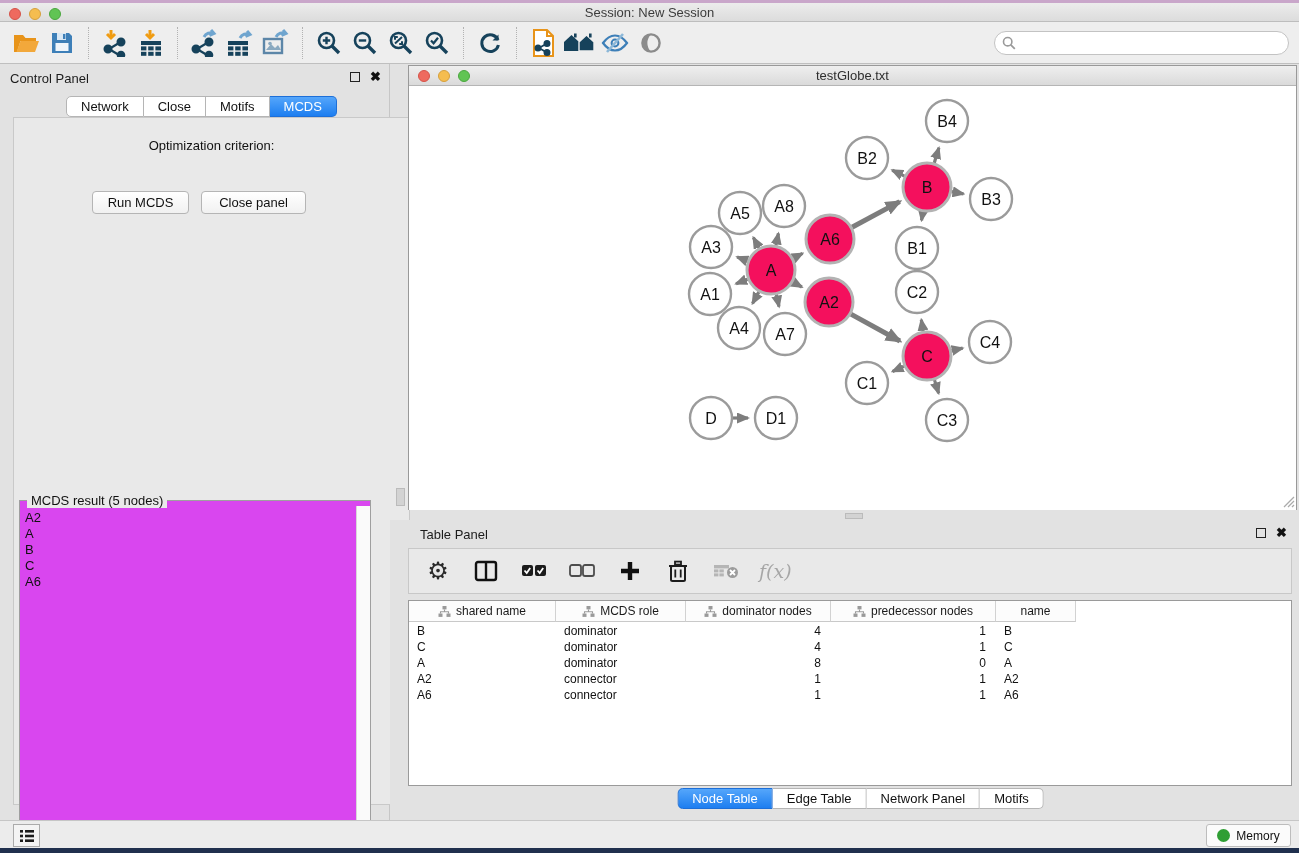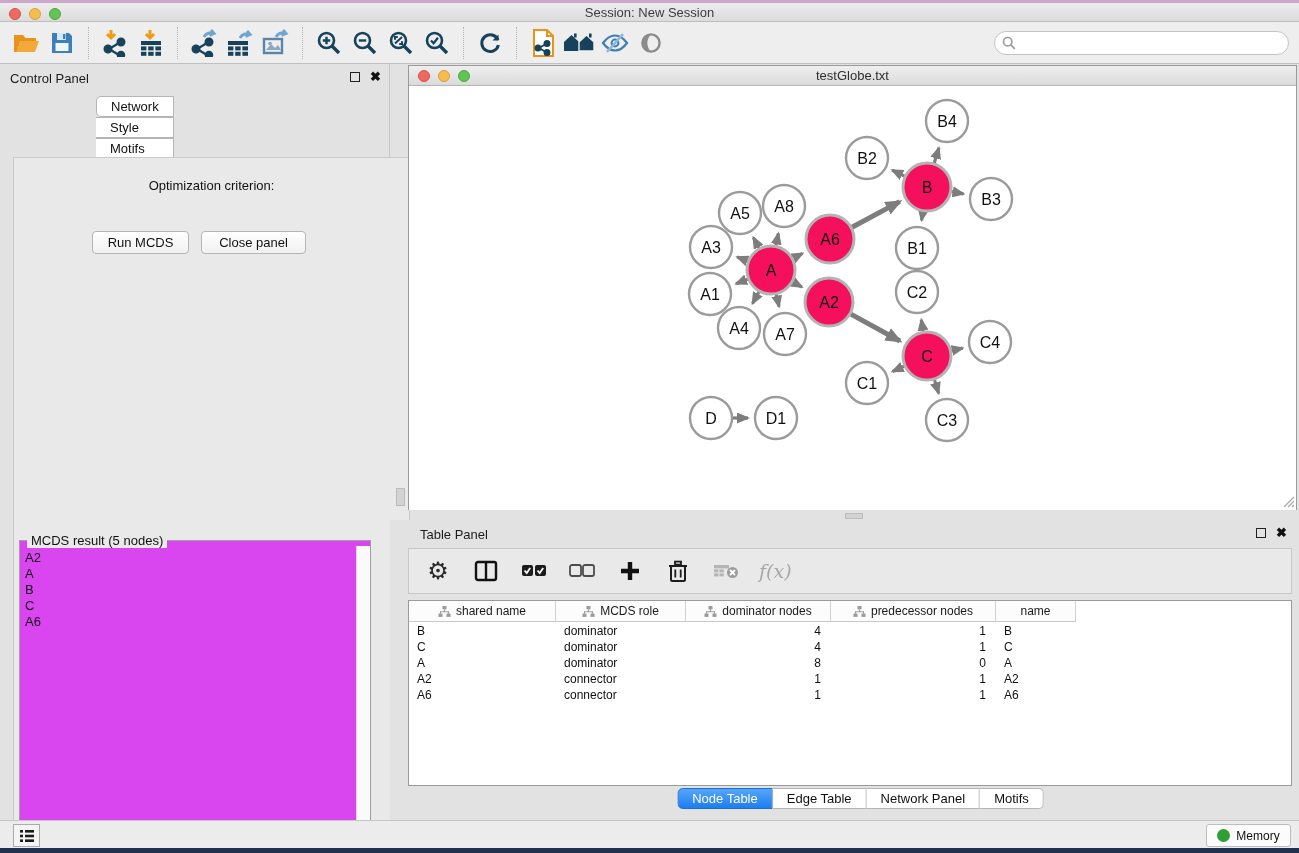--- a/index.html
+++ b/index.html
@@ -34,29 +34,29 @@
 
   
   .control-panel { position:absolute; left:0; top:64px; width:390px; height:756px;
     background:#e2e2e2; border-right:1px solid #c6c6c6; }
   .panel-head { position:absolute; left:10px; top:7px; font-size:13px; color:#1c1c1c; }
   .panel-ctrls { position:absolute; right:8px; top:8px; display:flex; gap:10px; align-items:center; }
   .float-box { width:10px; height:10px; border:1.6px solid #222; }
   .close-x { font-size:13px; font-weight:bold; color:#111; line-height:10px; }
 
   .seg-tabs { position:absolute; display:flex; }
-  .ctl-tabs { left:96px; top:32px;flex-direction:column; }
+  .ctl-tabs { left:66px; top:32px; }
   .seg-tab { height:21px; padding:0 14px; font-size:13px; line-height:20px; color:#111;
     background:#fff; border:1px solid #b5b5b5; border-left:none; }
   .seg-tab:first-child { border-left:1px solid #b5b5b5; border-radius:5px 0 0 5px; }
   .seg-tab:last-child { border-radius:0 5px 5px 0; }
   .seg-tab.active { background:linear-gradient(#55a6fb,#1d7ef0); color:#fff; border-color:#1d6fd8; }
 
   .tab-content { position:absolute; left:13px; top:53px; width:397px; height:688px;
-    background:#e9e9e9; border:1px solid #c9c9c9;margin-top:40px; }
+    background:#e9e9e9; border:1px solid #c9c9c9; }
   .opt-label { position:absolute; left:0; width:100%; top:20px; text-align:center;
     font-size:13px; color:#111; }
   .dropdown { position:absolute; left:29px; top:40px; width:314px; height:24px;
     background:#fff; border:1px solid #b0b0b0; border-radius:4px;
     font-size:13px; color:#111; line-height:22px; padding-left:9px; }
   .dd-stepper { position:absolute; right:-1px; top:-1px; width:21px; height:24px;
     background:linear-gradient(#55a6fb,#1d7ef0); border-radius:0 4px 4px 0;
     display:flex; flex-direction:column; align-items:center; justify-content:center; gap:3px; }
   .tri-up { width:0;height:0;border-left:4px solid transparent;border-right:4px solid transparent;
     border-bottom:5px solid #fff; }
@@ -316,21 +316,21 @@
   </div>
 
   <div class="control-panel">
     <div class="panel-head">Control Panel</div>
     <div class="panel-ctrls">
       <div class="float-box"></div>
       <div class="close-x">✖</div>
     </div>
     <div class="seg-tabs ctl-tabs" id="ctl-tabs">
         <div class="seg-tab">Network</div>
-        <div class="seg-tab">Style</div>
+        <div class="seg-tab">Close</div>
         <div class="seg-tab">Motifs</div>
         <div class="seg-tab active">MCDS</div>
       </div>
     <div class="tab-content">
       <div class="opt-label">Optimization criterion:</div>
       <div class="btn btn-run">Run MCDS</div>
       <div class="btn btn-close">Close panel</div>
       <div class="result-group">
         <div class="result-legend">MCDS result (5 nodes)</div>
         <div class="result-list" id="result-list">

